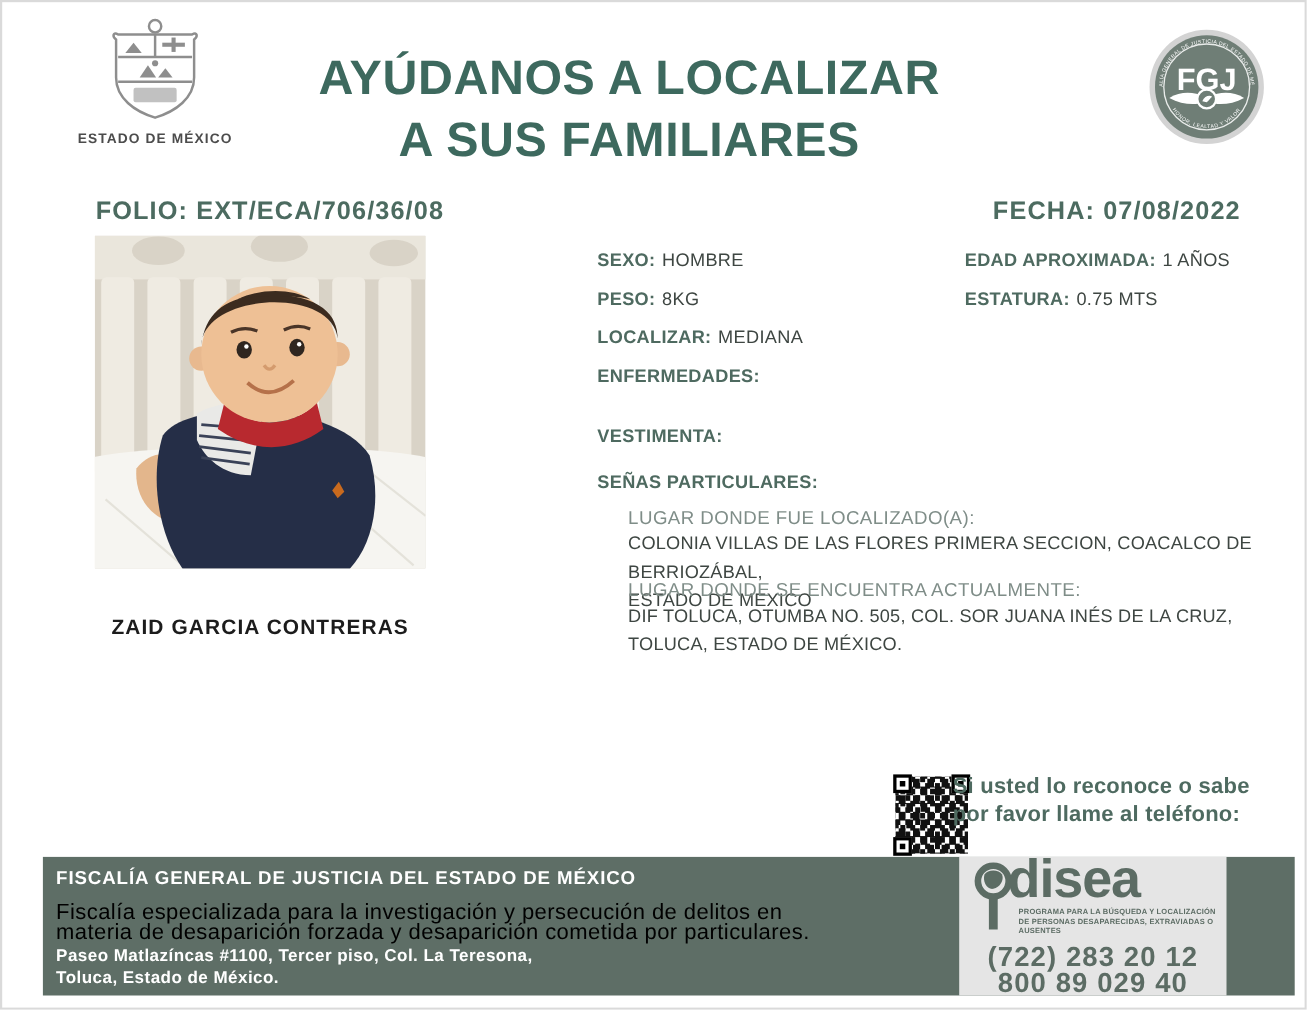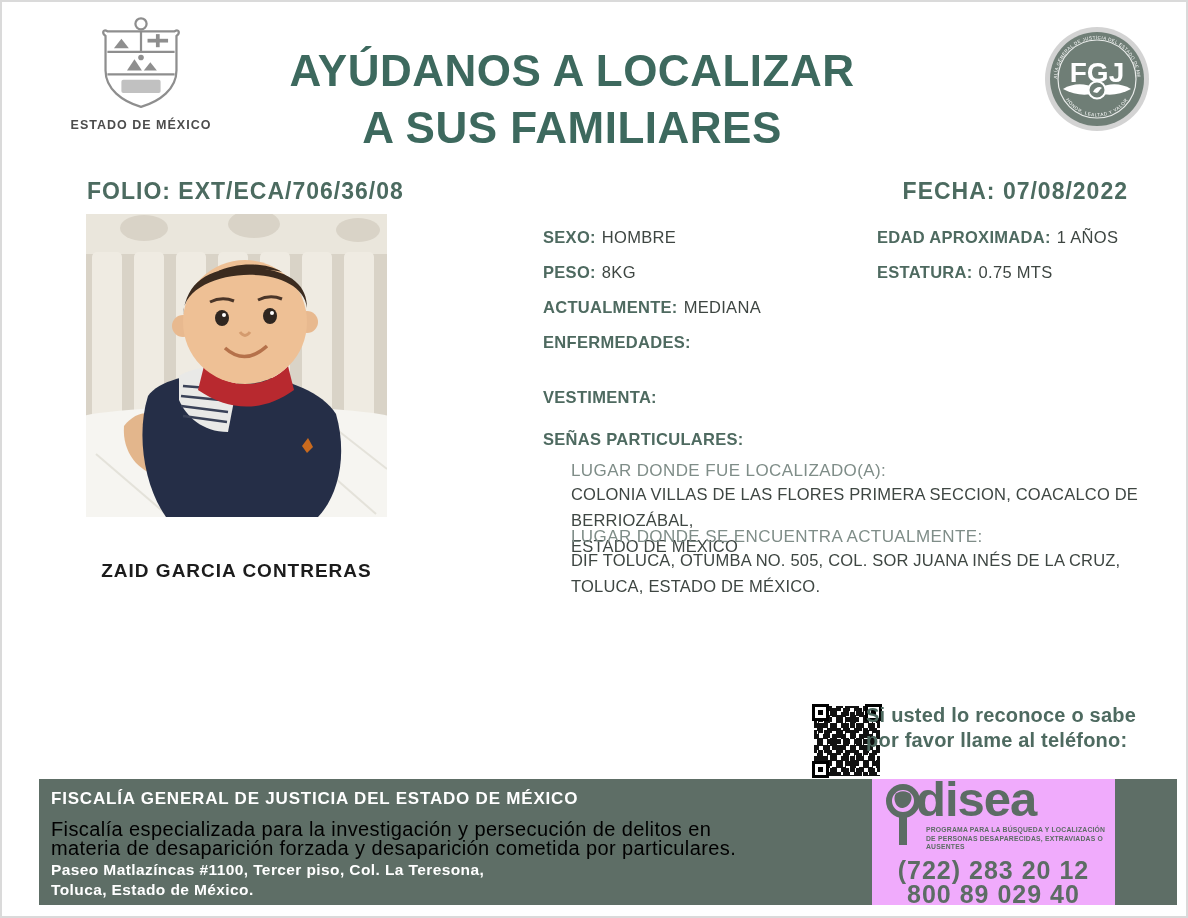--- a/index.html
+++ b/index.html
@@ -38,21 +38,21 @@
   .qr-f{position:absolute;width:17px;height:17px;border:3px solid #000;background:#fff;box-sizing:border-box;}
   .qr-f::after{content:"";position:absolute;left:3px;top:3px;width:5px;height:5px;background:#000;}
   .qr-f.tl{left:0;top:0}.qr-f.tr{right:0;top:0}.qr-f.bl{left:0;bottom:0}
   .call-message{position:absolute;right:50px;top:701px;text-align:left;
     font-size:20px;font-weight:bold;color:#4e6a60;line-height:25px;letter-spacing:.2px;}
   
   .band{position:absolute;left:37px;top:777px;width:1138px;height:126px;background:#5e6e66;}
   .band-org{position:absolute;left:12px;top:10px;font-size:17px;font-weight:bold;color:#ffffff;letter-spacing:.8px;}
   .band-desc{position:absolute;left:12px;top:41px;font-size:20px;color:#000000;line-height:19px;letter-spacing:.4px;}
   .band-addr{position:absolute;left:12px;top:81px;font-size:15.5px;font-weight:bold;color:#ffffff;line-height:20px;letter-spacing:.4px;}
-  .obox{position:absolute;left:833px;top:0;width:243px;height:126px;background:#f0abfc;}
+  .obox{position:absolute;left:833px;top:0;width:243px;height:126px;background:#e5e5e5;}
   .odisea-word{position:absolute;left:44px;top:-8px;font-size:49px;font-weight:bold;color:#5c6c64;letter-spacing:-1px;}
   .odisea-sub{position:absolute;left:54px;top:47px;font-size:6.8px;font-weight:bold;color:#5c6c64;line-height:8.5px;letter-spacing:.2px;}
   .phone{position:absolute;left:0;width:100%;text-align:center;font-size:25px;font-weight:bold;color:#5c6c64;letter-spacing:1px;}
   .phone.p1{top:77px;} .phone.p2{top:101px;}
 </style>
 </head>
 <body>
 
 <div class="page">
 
@@ -163,21 +163,21 @@
   </div>
   <div class="person-name">ZAID GARCIA CONTRERAS</div>
 
   <div class="detail-row" style="left:541px;top:226px">
     <span class="lbl">SEXO:</span><span class="val">HOMBRE</span>
   </div>
   <div class="detail-row" style="left:541px;top:261px">
     <span class="lbl">PESO:</span><span class="val">8KG</span>
   </div>
   <div class="detail-row" style="left:541px;top:296px">
-    <span class="lbl">ACTUALMENTE:</span><span class="val">MEDIANA</span>
+    <span class="lbl">LOCALIZAR:</span><span class="val">MEDIANA</span>
   </div>
   <div class="detail-row" style="left:541px;top:331px">
     <span class="lbl">ENFERMEDADES:</span><span class="val"></span>
   </div>
   <div class="detail-row" style="left:541px;top:386px">
     <span class="lbl">VESTIMENTA:</span><span class="val"></span>
   </div>
   <div class="detail-row" style="left:541px;top:428px">
     <span class="lbl">SEÑAS PARTICULARES:</span><span class="val"></span>
   </div>

